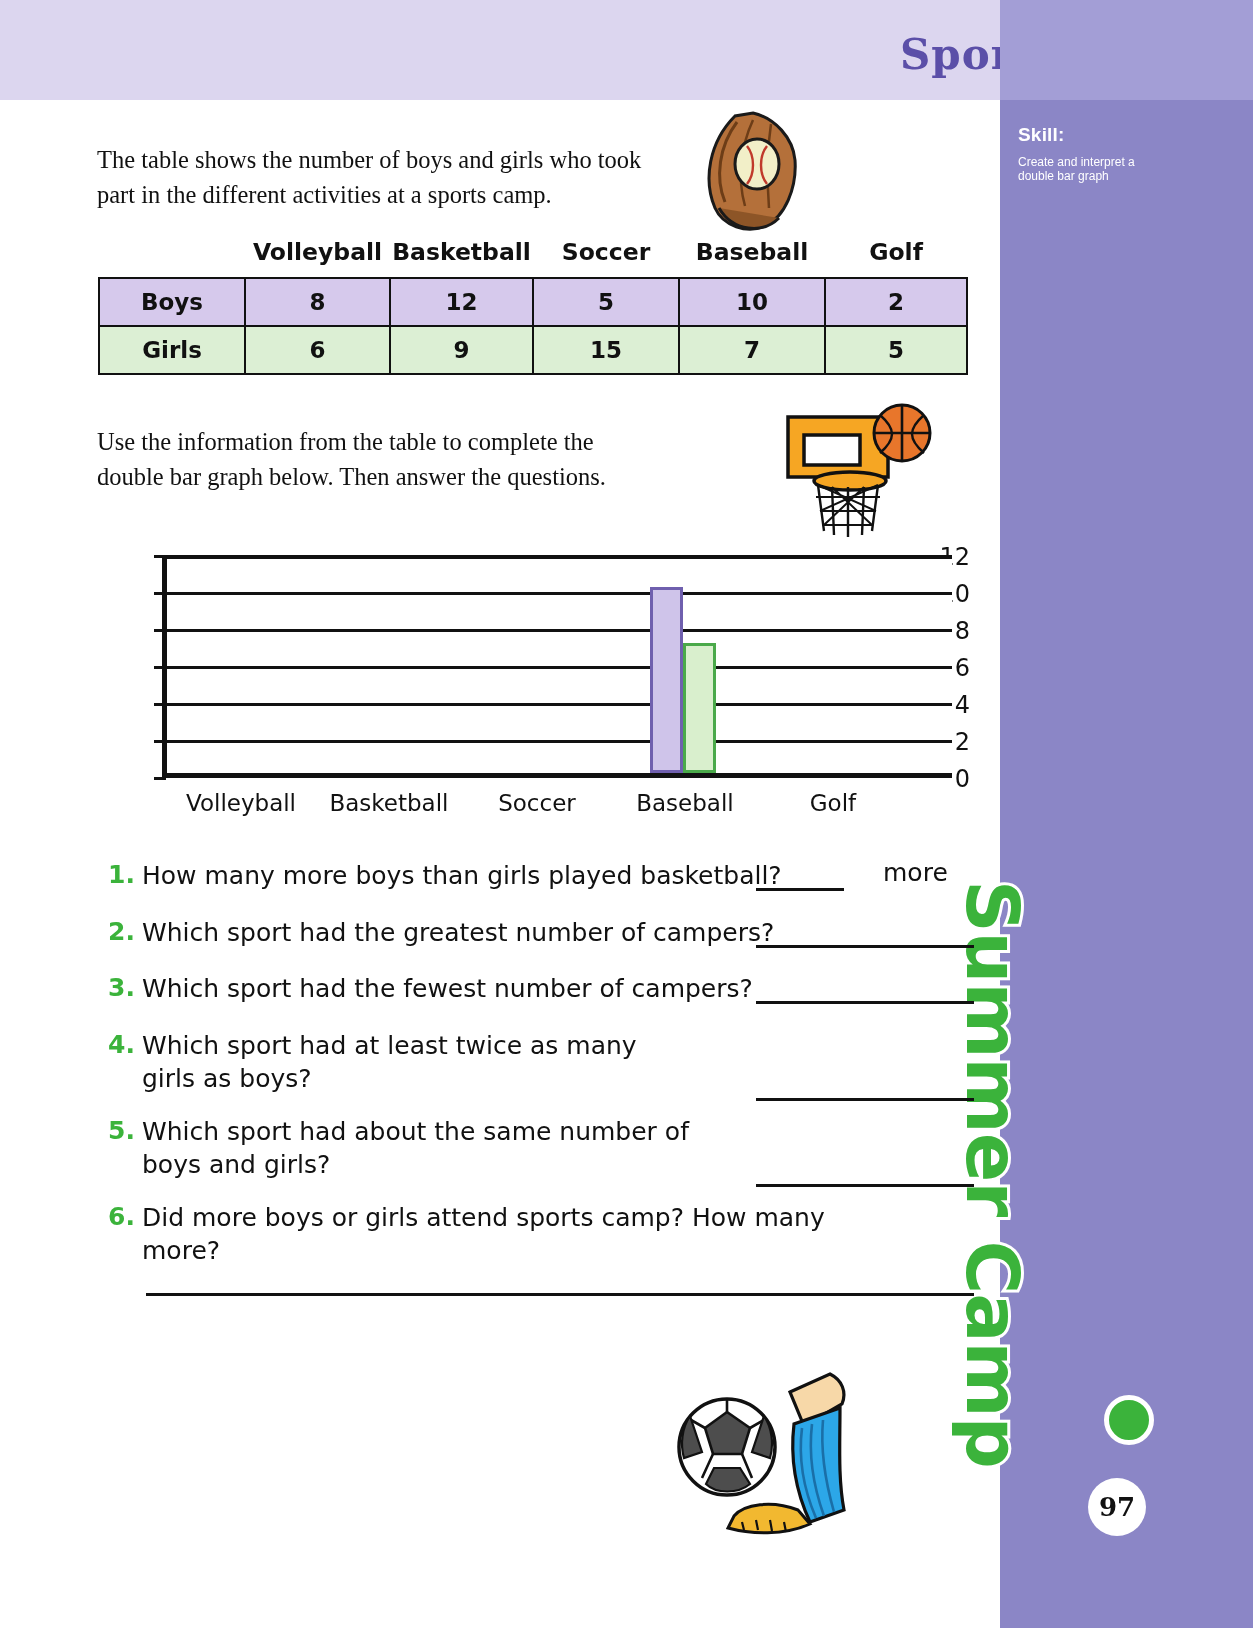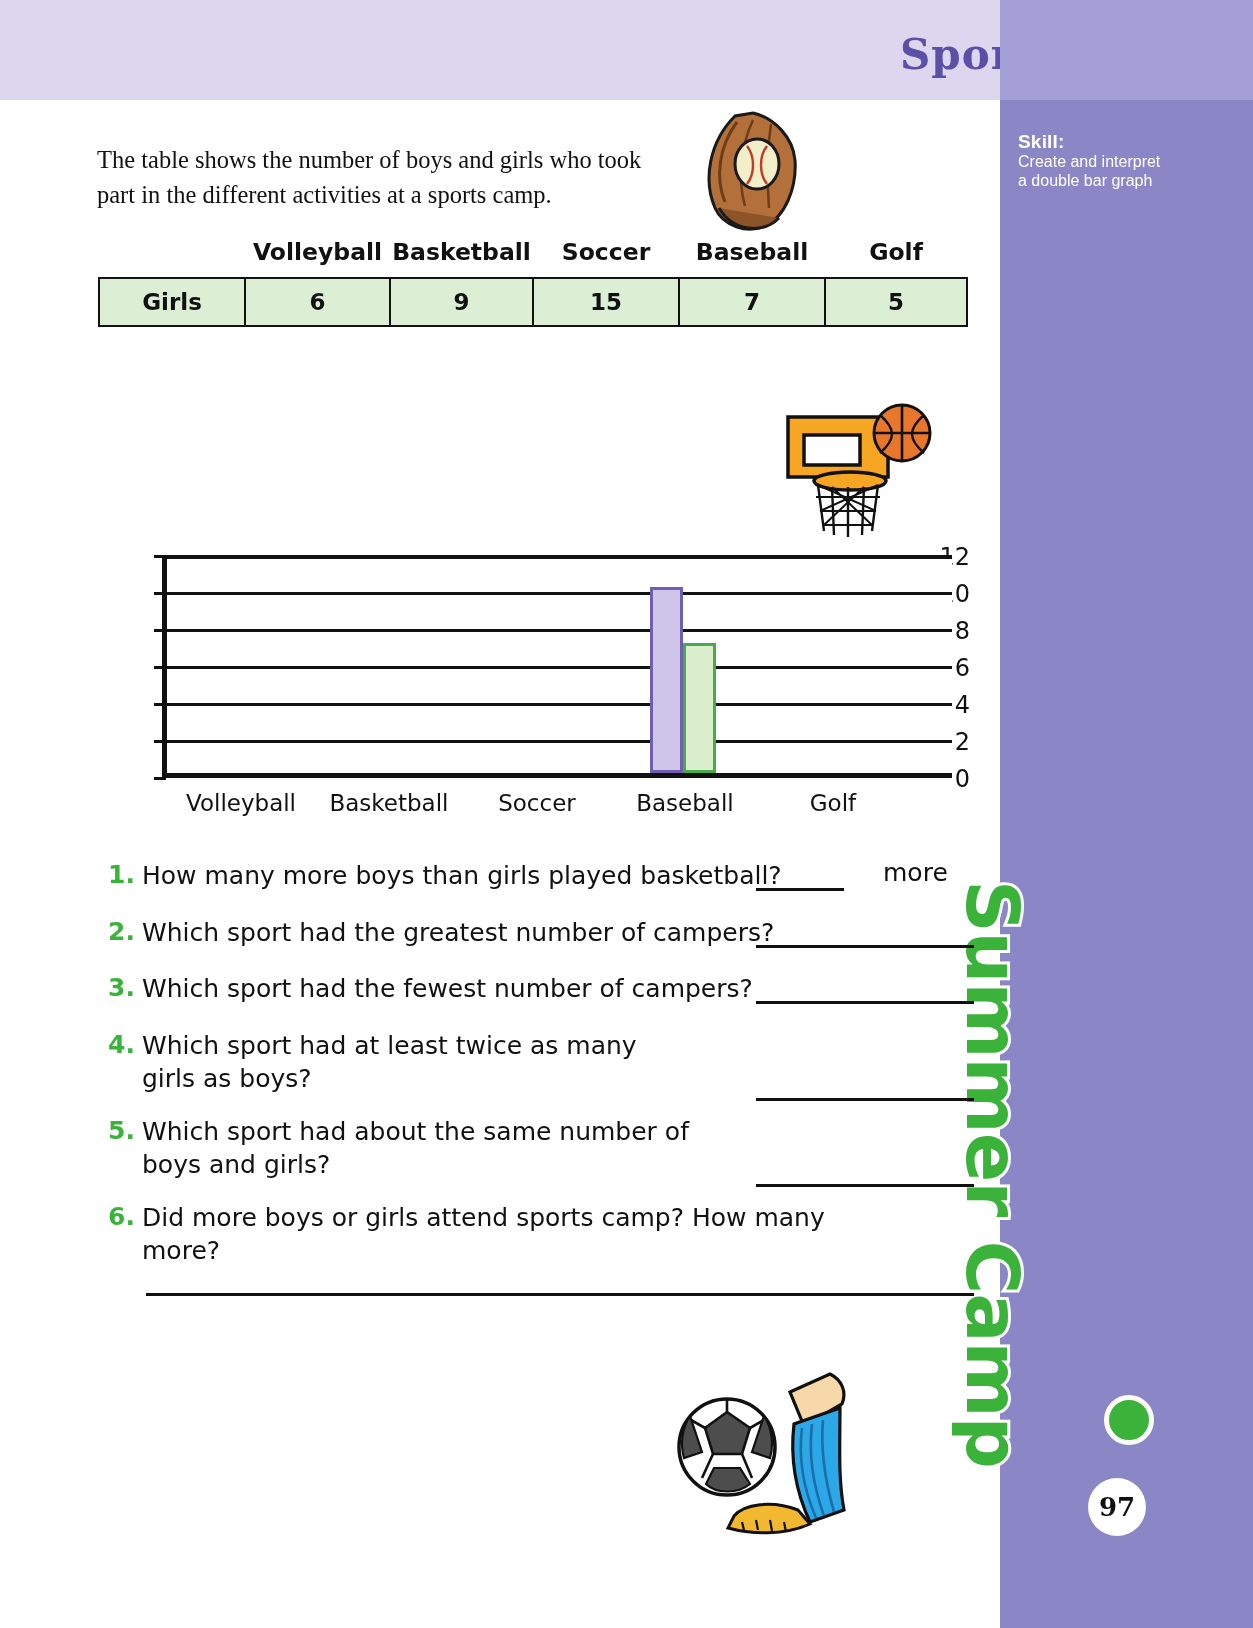--- a/index.html
+++ b/index.html
@@ -16,25 +16,25 @@
     position: absolute; top: 0; right: 0;
     width: 253px; height: 1628px;
     background: #8b86c6;
   }
   .sidebar-top-light {
     position: absolute; top: 0; left: 0;
     width: 253px; height: 100px;
     background: #a39ed6;
   }
   .skill-block {
-    position: absolute; top: 131px; left: 18px; width: 150px;
+    position: absolute; top: 124px; left: 18px; width: 150px;
     color: #ffffff;
   }
   .skill-title { font-size: 19px; font-weight: bold; letter-spacing: .2px; }
-  .skill-text { font-size: 16px; line-height: 1.17; }
+  .skill-text { font-size: 12px; line-height: 1.17; margin-top: 9px; }
 
   .vertical-brand {
     position: absolute;
     left: 1051px; top: 880px;
     width: 560px; height: 120px;
     transform: rotate(90deg);
     transform-origin: 0 0;
     color: #3bb33b;
     font-size: 73px;
     font-weight: bold;
@@ -232,32 +232,41 @@
           <tr>
             <th class="col-label"></th>
             <th class="col-d1">Volleyball</th>
             <th class="col-d2">Basketball</th>
             <th class="col-d3">Soccer</th>
             <th class="col-d4">Baseball</th>
             <th class="col-d5">Golf</th>
           </tr>
         </thead>
         <tbody>
+          <tr class="row-boys">
+            <td>Boys</td>
+            <td>8</td>
+            <td>12</td>
+            <td>5</td>
+            <td>10</td>
+            <td>2</td>
+          </tr>
           <tr class="row-girls">
             <td>Girls</td>
             <td>6</td>
             <td>9</td>
             <td>15</td>
             <td>7</td>
             <td>5</td>
           </tr>
         </tbody>
       </table>
     </div>
 
+    <div class="instr2">Use the information from the table to complete the double bar graph below. Then answer the questions.</div>
 
     <div class="hoop">
       <svg width="165" height="155" viewBox="0 0 165 155">
         <path d="M8 22 L108 22 L108 82 L8 82 Z" fill="#f6a623" stroke="#111" stroke-width="3.5" rx="6"></path>
         <rect x="24" y="40" width="56" height="30" fill="#fff" stroke="#111" stroke-width="3.5"></rect>
         <ellipse cx="70" cy="86" rx="36" ry="9" fill="#f6a623" stroke="#111" stroke-width="3.5"></ellipse>
         <path d="M38 90 L44 136 M52 92 L54 140 M68 92 L68 142 M84 92 L82 140 M98 90 L92 136" fill="none" stroke="#111" stroke-width="2.4"></path>
         <path d="M36 102 L100 102 M40 116 L96 116 M44 130 L92 130" fill="none" stroke="#111" stroke-width="2.2"></path>
         <path d="M38 90 L96 116 M52 92 L92 130 M98 90 L40 116 M84 92 L44 130" fill="none" stroke="#111" stroke-width="2"></path>
         <circle cx="122" cy="38" r="28" fill="#e8762b" stroke="#111" stroke-width="3"></circle>

